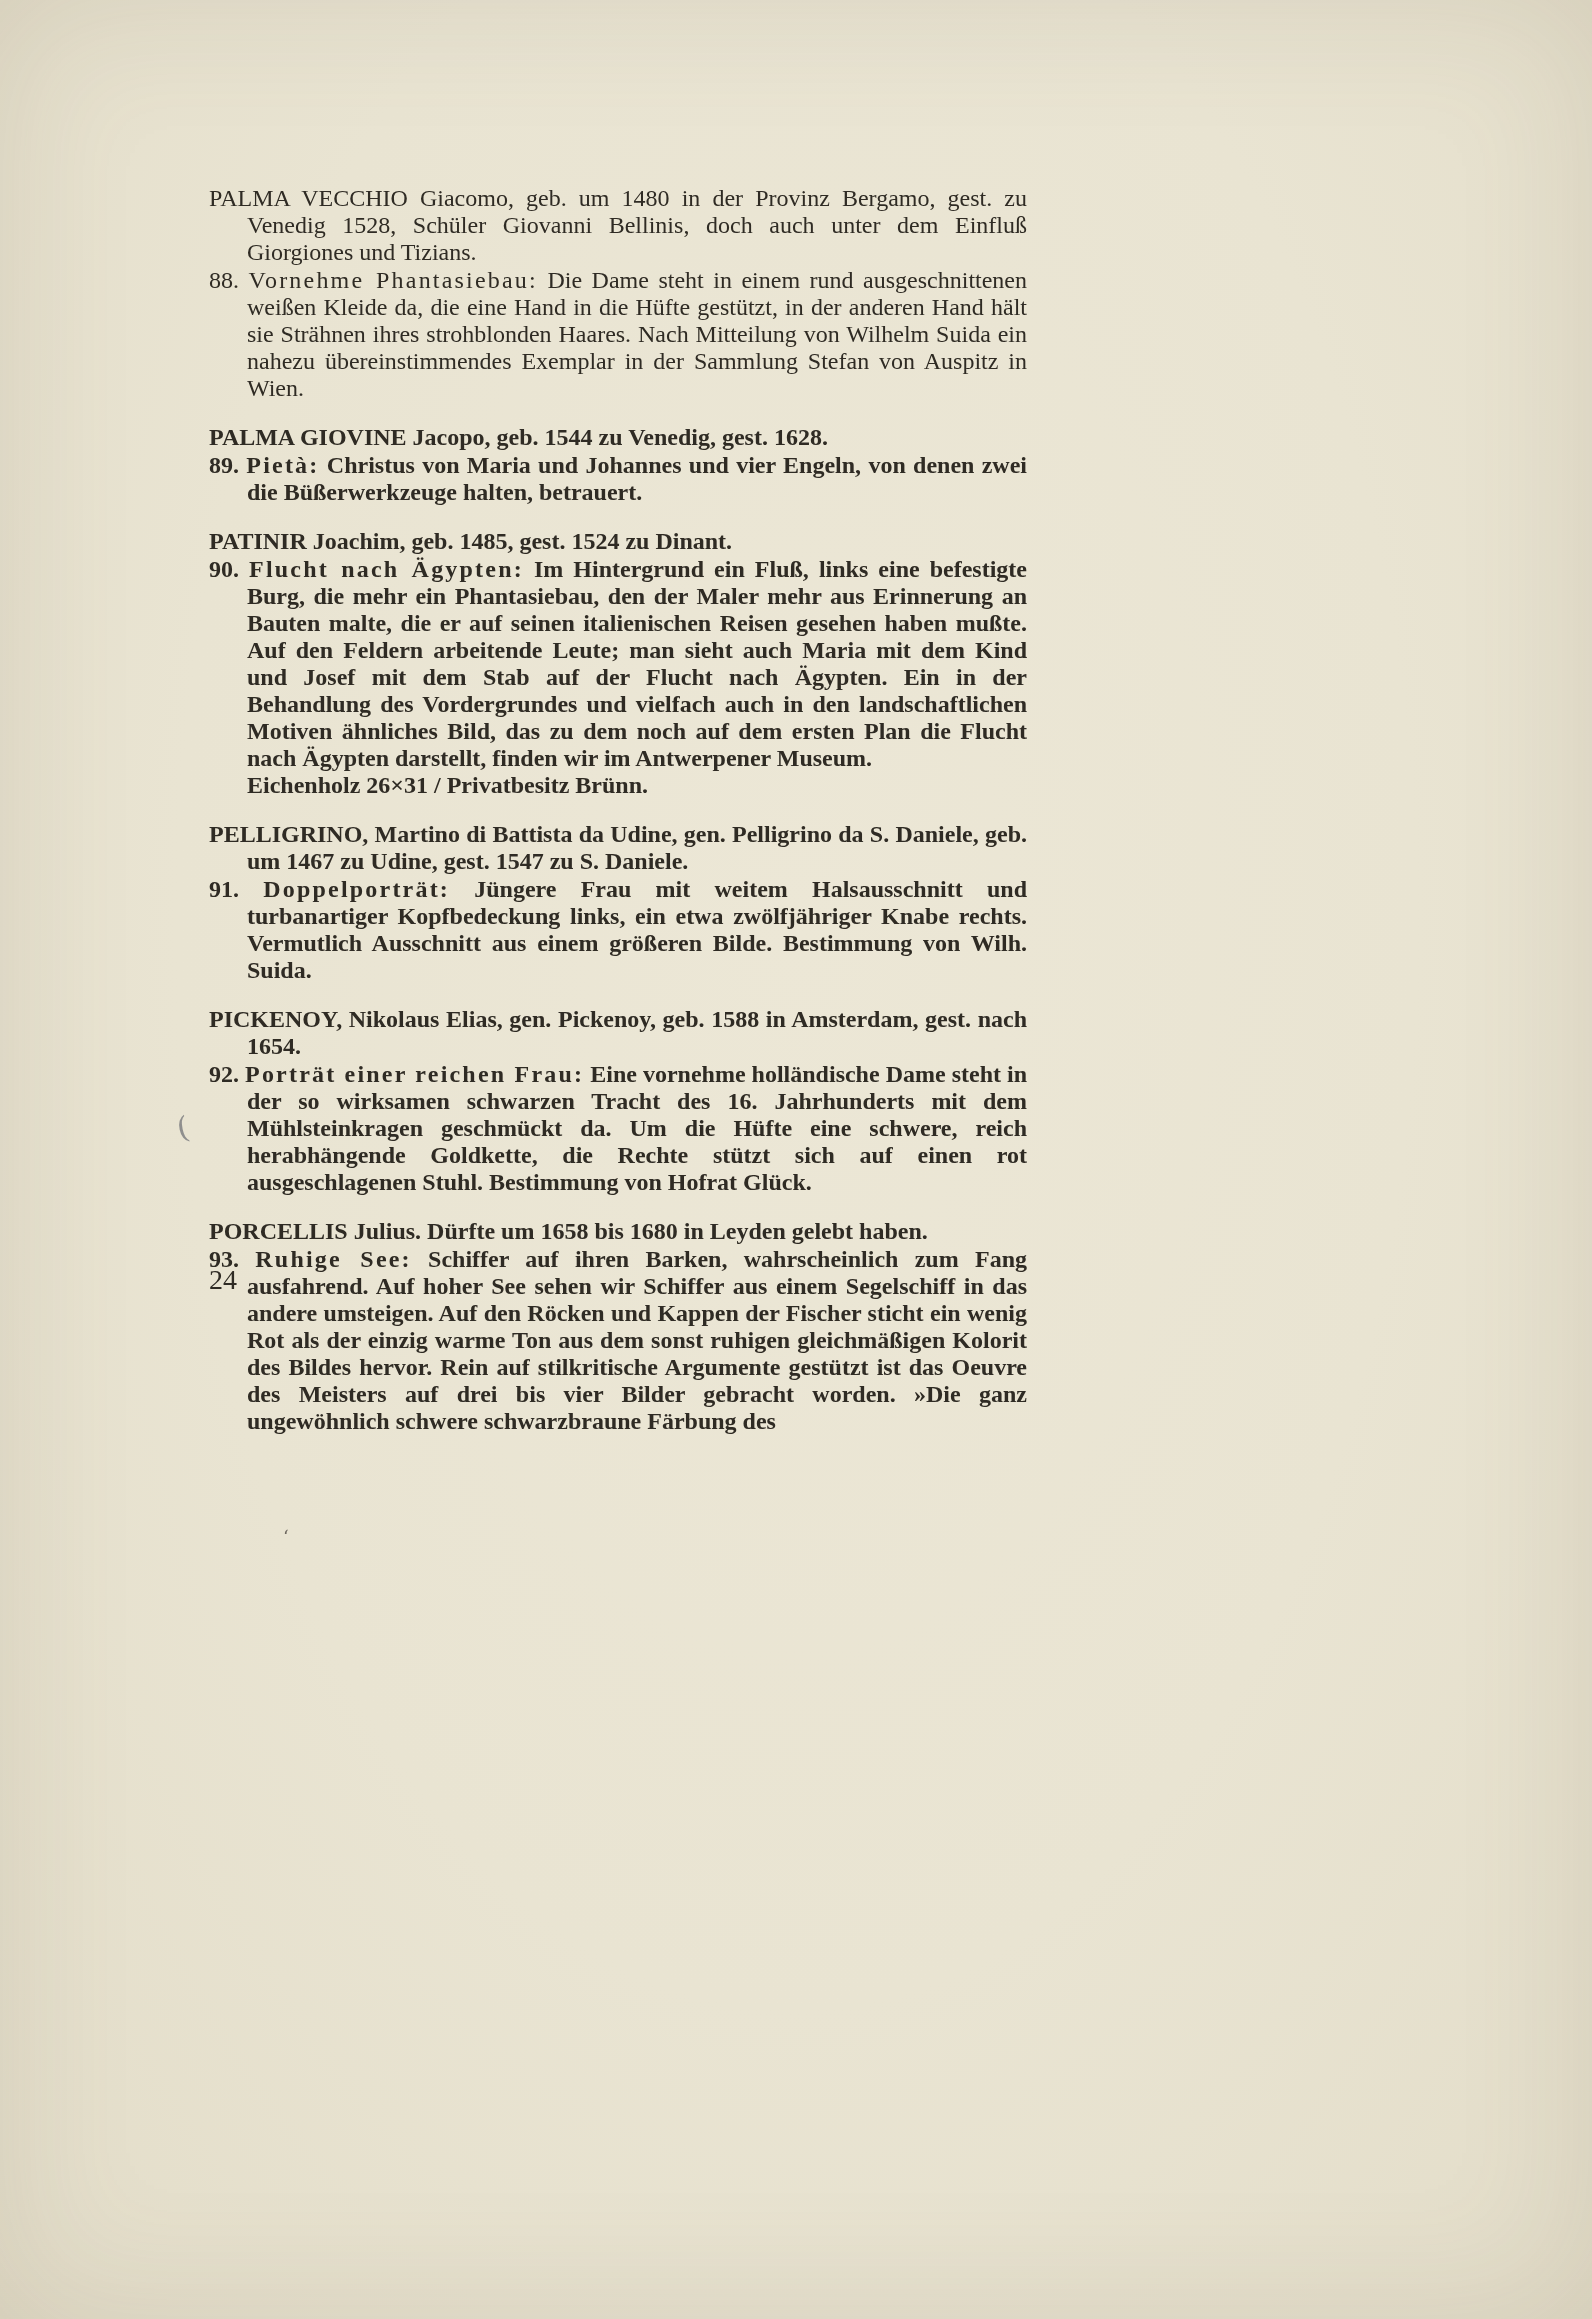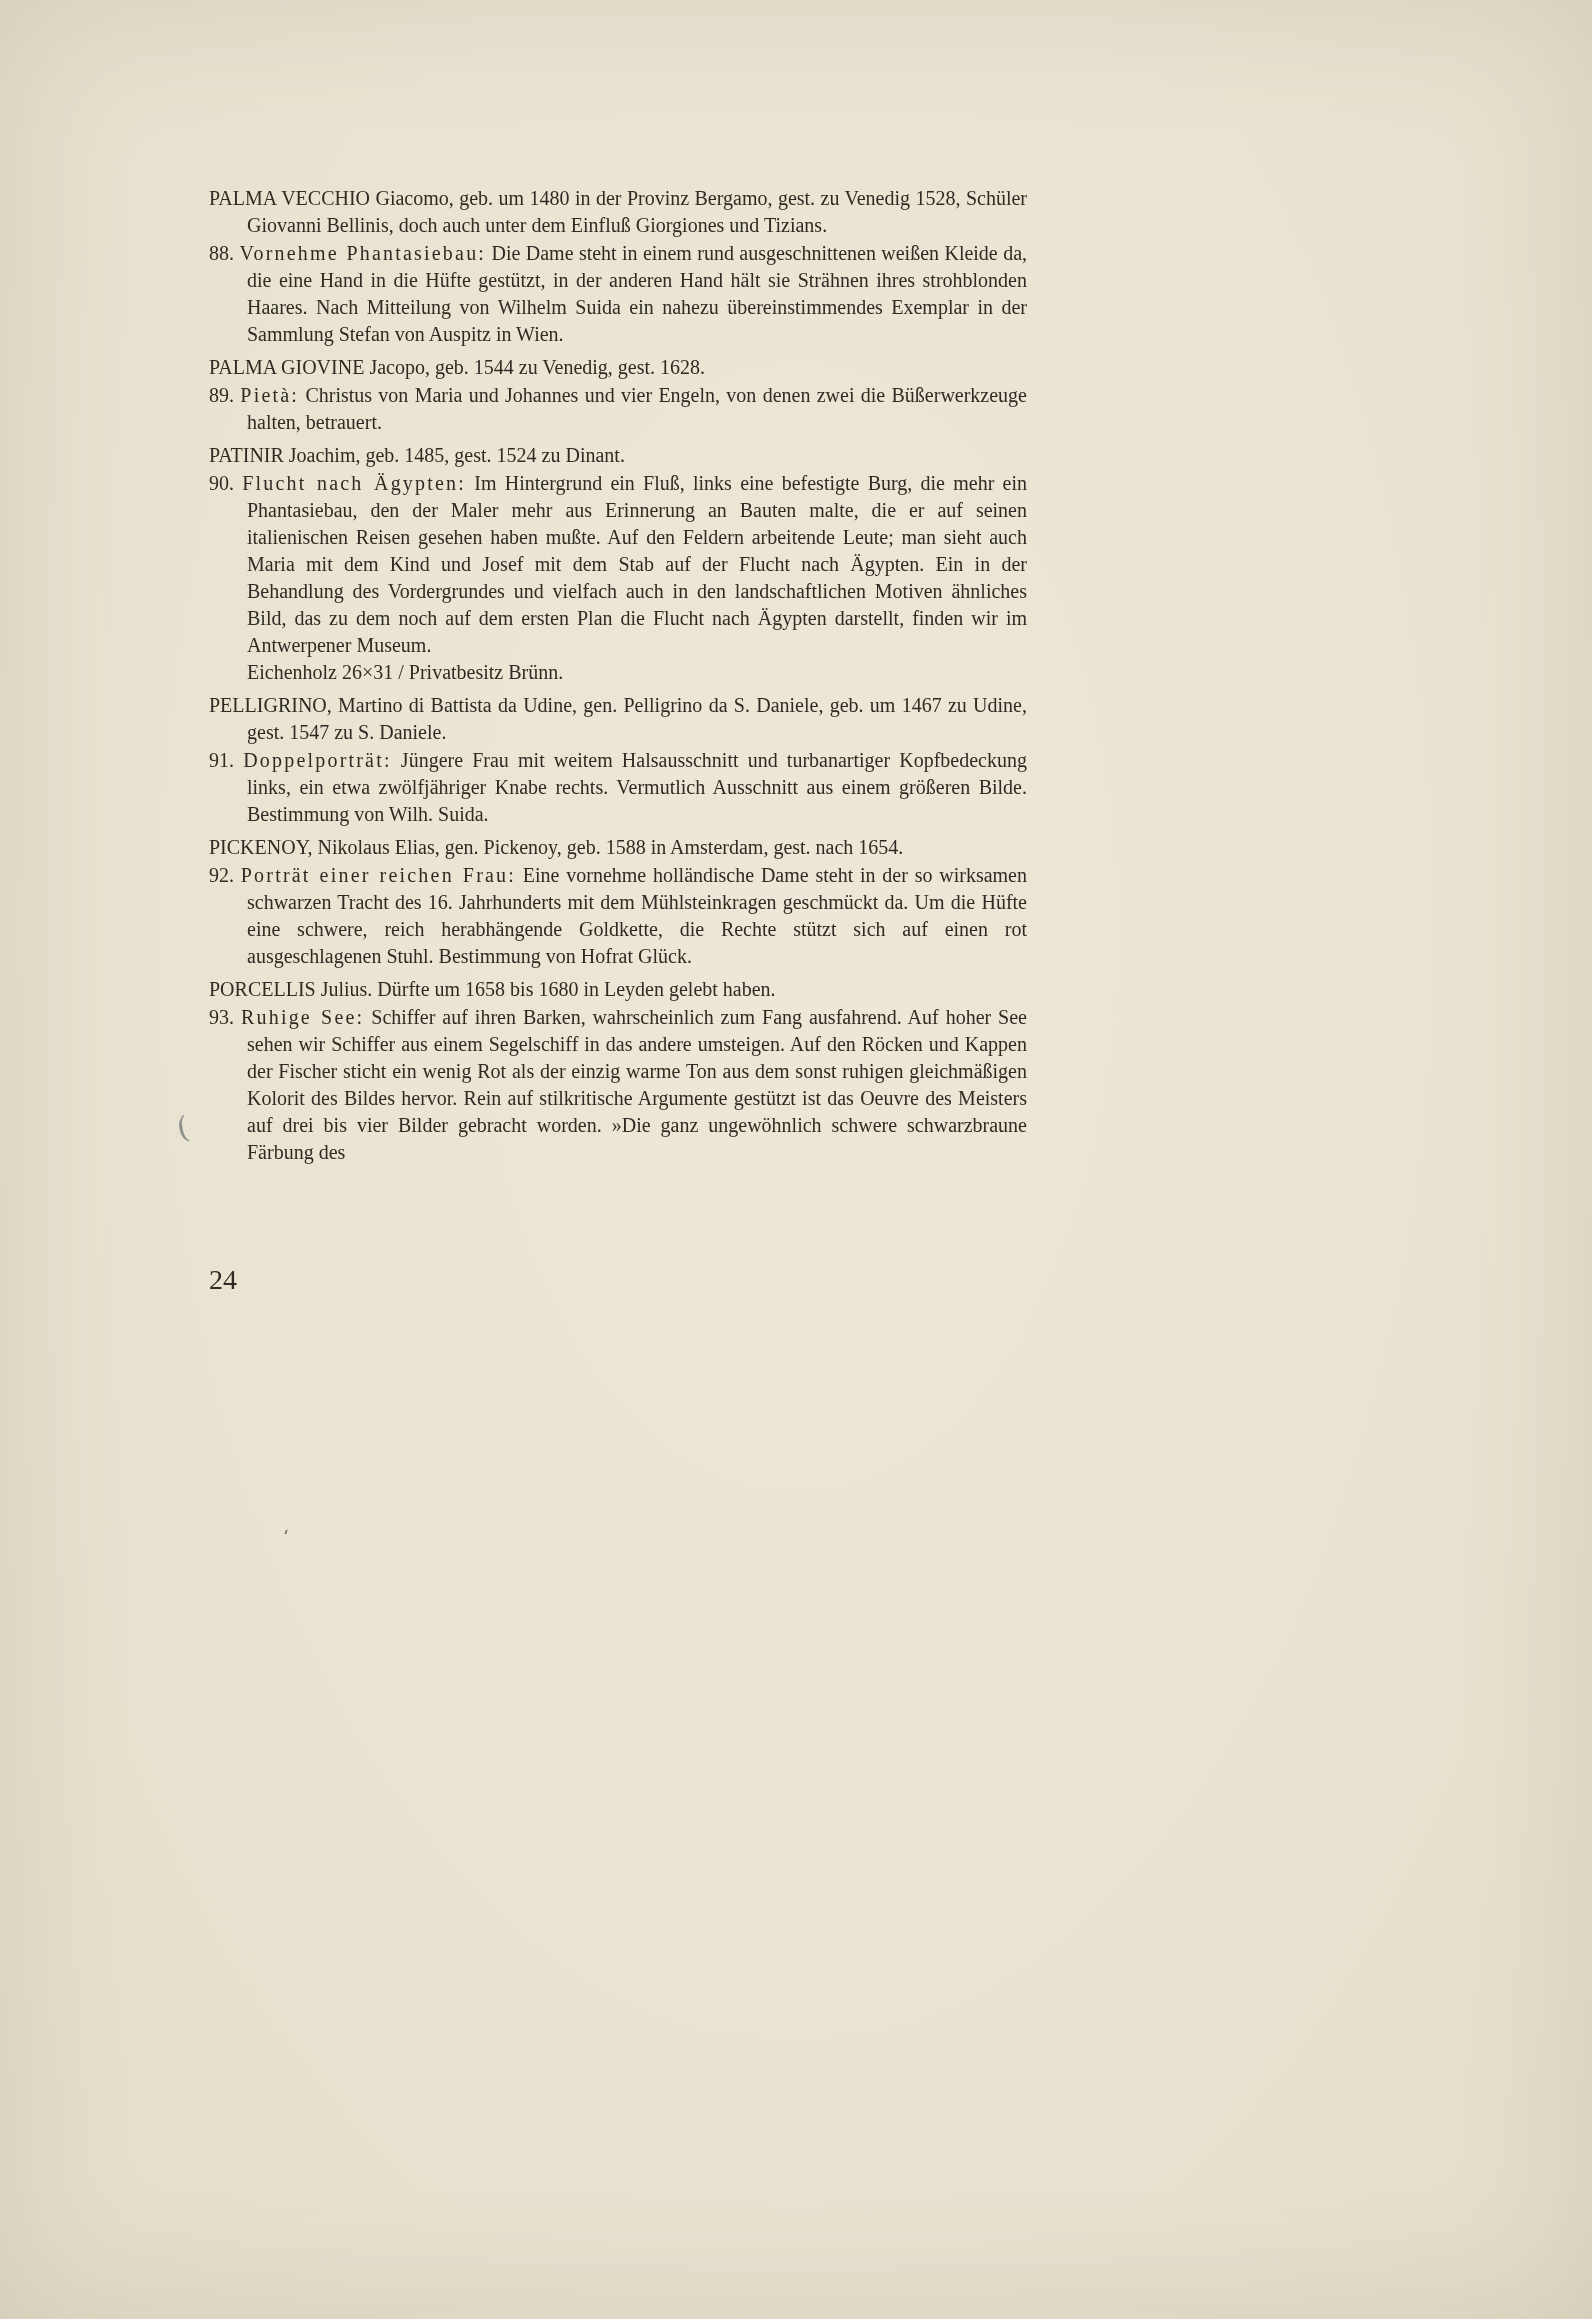--- a/index.html
+++ b/index.html
@@ -26,26 +26,27 @@
     inset: 0;
     pointer-events: none;
     box-shadow: inset 0 0 139px rgba(110, 100, 75, 0.14);
   }
   .text-block {
     position: absolute;
     left: 209px;
     top: 185px;
     width: 818px;
     color: #2f2b24;
-    font-size: 20px;
+    font-size: 24px;
     line-height: 27px;
     text-align: justify;
   }
   section.catalog-section + section.catalog-section {
-    margin-top: 6px;
+    margin-top: 22px;
+    font-weight: bold;
   }
   .artist-heading {
     margin: 0;
     padding-left: 38px;
     text-indent: -38px;
   }
   .entry-main {
     margin: 1px 0 0 0;
     padding-left: 38px;
     text-indent: -38px;

